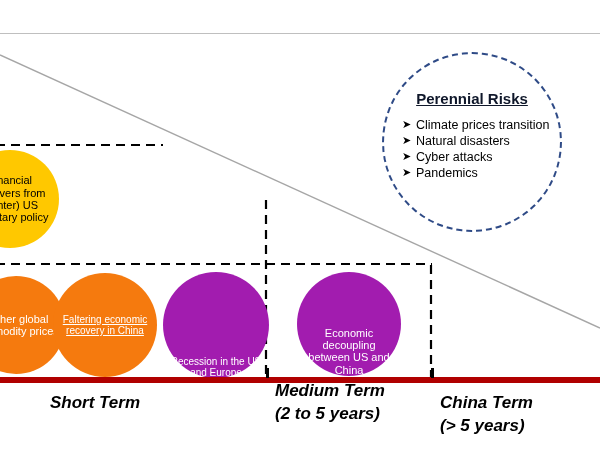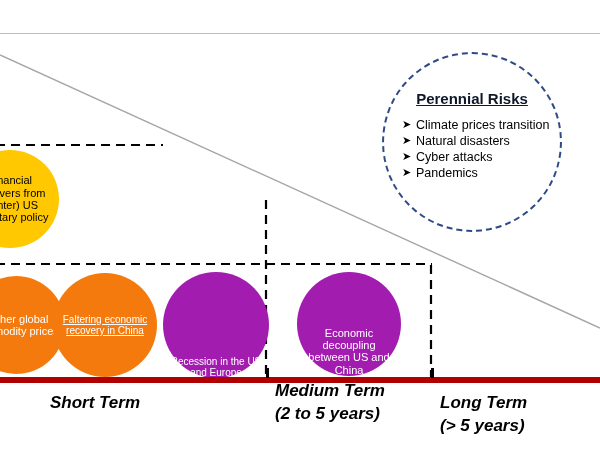--- a/index.html
+++ b/index.html
@@ -121,21 +121,21 @@
   <div class="period" style="left:50px;top:392px;width:230px;">
     <div>Short Term</div>
   </div>
 
   <div class="period" style="left:275px;top:380px;width:150px;">
     <div>Medium Term</div>
     <div>(2 to 5 years)</div>
   </div>
 
   <div class="period" style="left:440px;top:392px;width:150px;">
-    <div>Long Term</div>
+    <div>China Term</div>
     <div>(&gt; 5 years)</div>
   </div>
 
   <div class="legend">
     
 
     
 
     
 

